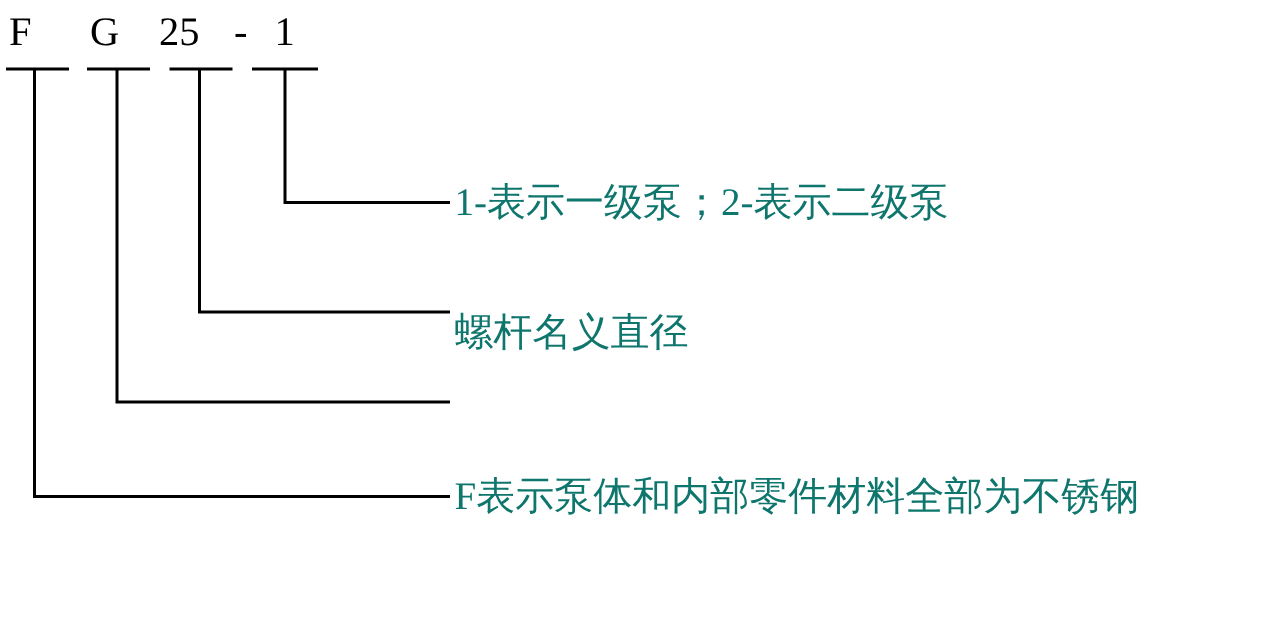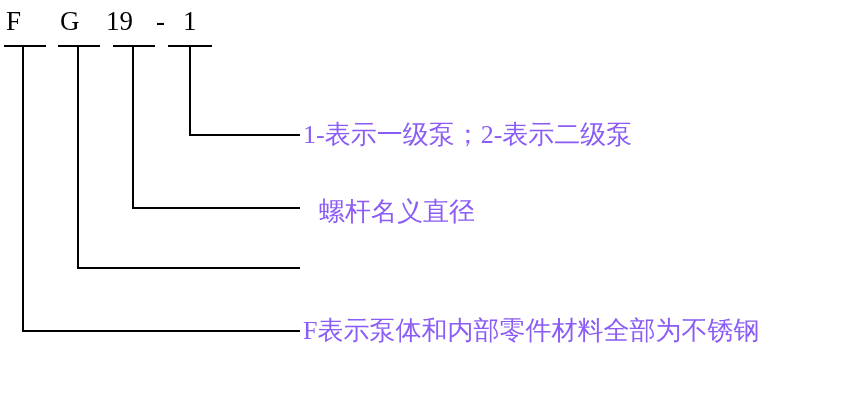--- a/index.html
+++ b/index.html
@@ -39,41 +39,41 @@
     stroke: #000000;
     stroke-width: 2;
     stroke-linecap: butt;
     fill: none;
   }
 
   
   .label {
     position: absolute;
     left: 303px;
-    color: #8b5cf6;
+    color: #0f766e;
     font-family: "Liberation Serif", "DejaVu Serif", serif;
     font-size: 26px;
     line-height: 40px;
     white-space: nowrap;
   }
   .label.multiline {
     line-height: 42px;
   }
   .label span {
     display: block;
   }
 </style>
 </head>
 <body>
 
 <div id="diagram-root">
 
   <div class="code-char" style="left:6px;  top:8px;">F</div>
   <div class="code-char" style="left:60px; top:8px;">G</div>
-  <div class="code-char" style="left:106px;top:8px;">19</div>
+  <div class="code-char" style="left:106px;top:8px;">25</div>
   <div class="code-char" style="left:156px;top:8px;">-</div>
   <div class="code-char" style="left:183px;top:8px;">1</div>
 
   <svg id="leader-svg" viewBox="0 0 850 411" xmlns="http://www.w3.org/2000/svg">
 
     <line x1="4" y1="46" x2="46" y2="46"></line>
     <line x1="58" y1="46" x2="100" y2="46"></line>
     <line x1="113" y1="46" x2="155" y2="46"></line>
     <line x1="168" y1="46" x2="212" y2="46"></line>
 
@@ -83,21 +83,21 @@
 
     <path d="M78,46 L78,268 L300,268"></path>
 
     <path d="M23,46 L23,331 L300,331"></path>
   </svg>
 
   <div class="label" style="top:115px;">
     <span>1-表示一级泵；2-表示二级泵</span>
   </div>
 
-  <div class="label" style="top:192px;margin-left:16px;">
+  <div class="label" style="top:202px;">
     <span>螺杆名义直径</span>
   </div>
 
 
   <div class="label multiline" style="top:310px;">
     <span>F表示泵体和内部零件材料全部为不锈钢</span>
   </div>
 
 </div>
 

